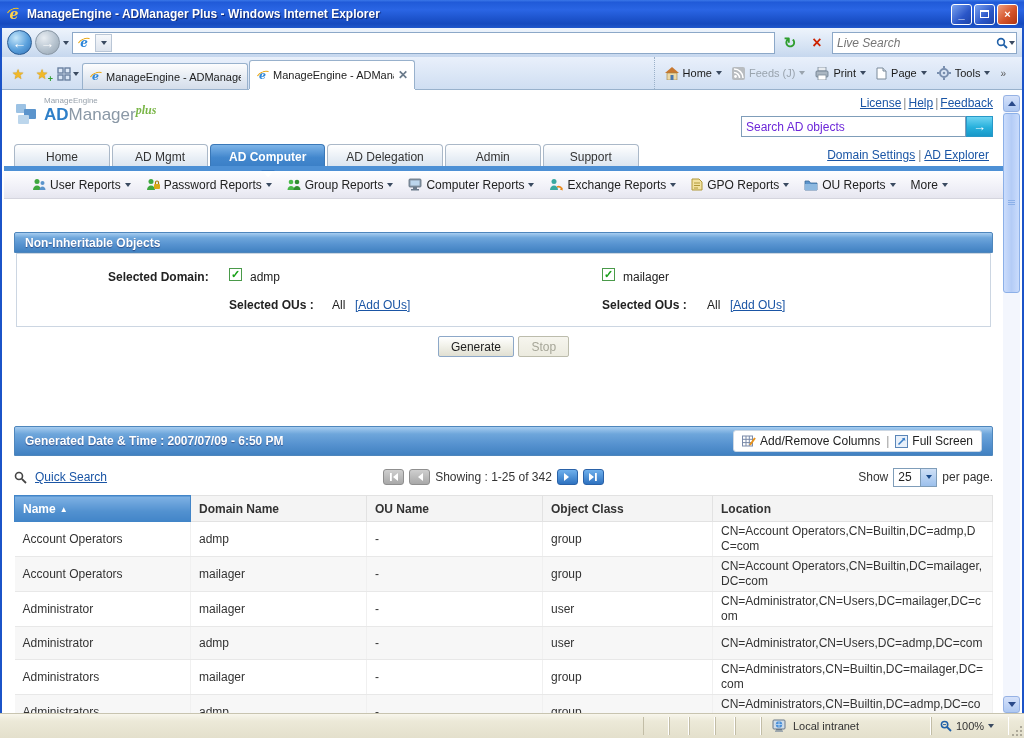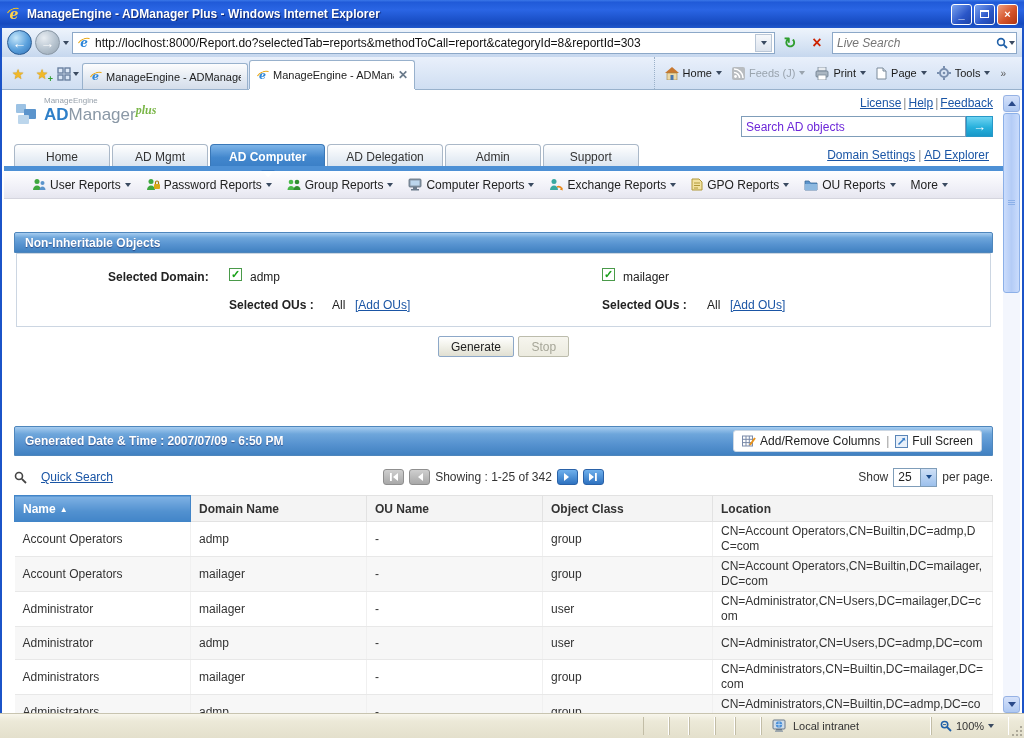--- a/index.html
+++ b/index.html
@@ -112,21 +112,21 @@
     background:linear-gradient(180deg,#ffffff,#f2f2ea 45%,#e0dfd2); border:1px solid #8da8c8; border-radius:2px; }
   .xp-btn.disabled { color:#a6a698; border-color:#bcbcac; background:linear-gradient(180deg,#f6f5ee,#ecebdf); }
 
   .panel2-hdr { position:absolute; top:336px; left:10px; right:10px; height:30px; }
   .panel2-hdr .blue-hdr { height:30px; }
   .hdr-tools { margin-left:auto; background:#fff; border:1px solid #cdd8e4; border-radius:3px; height:22px; display:flex; align-items:center; gap:6px; padding:0 8px; color:#222; font-weight:normal; text-shadow:none; font-size:12px; }
   .hdr-tools .sep { color:#999; }
   .ht-item { display:flex; align-items:center; gap:4px; }
 
   .toolbar2 { position:absolute; top:372px; left:10px; right:10px; height:30px; display:flex; align-items:center; font-size:12px; color:#333; }
-  .tb-left { width:230px; display:flex; align-items:center; gap:14px; }
+  .tb-left { width:230px; display:flex; align-items:center; gap:8px; }
   .tb-center { flex:1; display:flex; align-items:center; justify-content:center; gap:5px; }
   .pager-btn { width:21px; height:16px; border-radius:3px; display:flex; align-items:center; justify-content:center; }
   .pager-btn.gray { background:linear-gradient(180deg,#cfcfcf,#a8a8a8); border:1px solid #8f8f8f; }
   .pager-btn.blue { background:linear-gradient(180deg,#6fb0ec,#2e72c0); border:1px solid #2a62a8; }
   .tb-right { width:250px; display:flex; align-items:center; justify-content:flex-end; gap:5px; }
   .xp-select { width:44px; height:19px; border:1px solid #7f9db9; background:#fff; display:flex; align-items:center; font-size:12px; color:#222; }
   .xp-select .val { flex:1; padding-left:4px; }
   .xp-select .dd { width:16px; height:17px; background:linear-gradient(180deg,#cfe0f6,#9cc0ec); border-left:1px solid #7f9db9; display:flex; align-items:center; justify-content:center; }
   .xp-select .dd i { width:0; height:0; border-left:3px solid transparent; border-right:3px solid transparent; border-top:4px solid #1a4a8a; }
 
@@ -172,21 +172,20 @@
       <div class="winbtn close">×</div>
     </div>
   </div>
 
   <div class="addressbar">
     <div class="navcircle">←</div>
     <div class="navcircle disabled">→</div>
     <span class="mini-caret"></span>
     <div class="addr-field">
       <span class="ie-e blue" style="width:14px;height:14px;font-size:12px;line-height:14px;">e</span>
-      <span class="url">http://loclhost:8000/Report.do?selectedTab=reports&amp;methodToCall=report&amp;categoryId=8&amp;reportId=303</span>
       <div class="addr-drop">
           <span class="mini-caret"></span>
         </div>
     </div>
     <div class="tool-sq">
         <span class="refresh-glyph">↻</span>
       </div>
     <div class="tool-sq">
         <span class="stop-glyph">×</span>
       </div>

